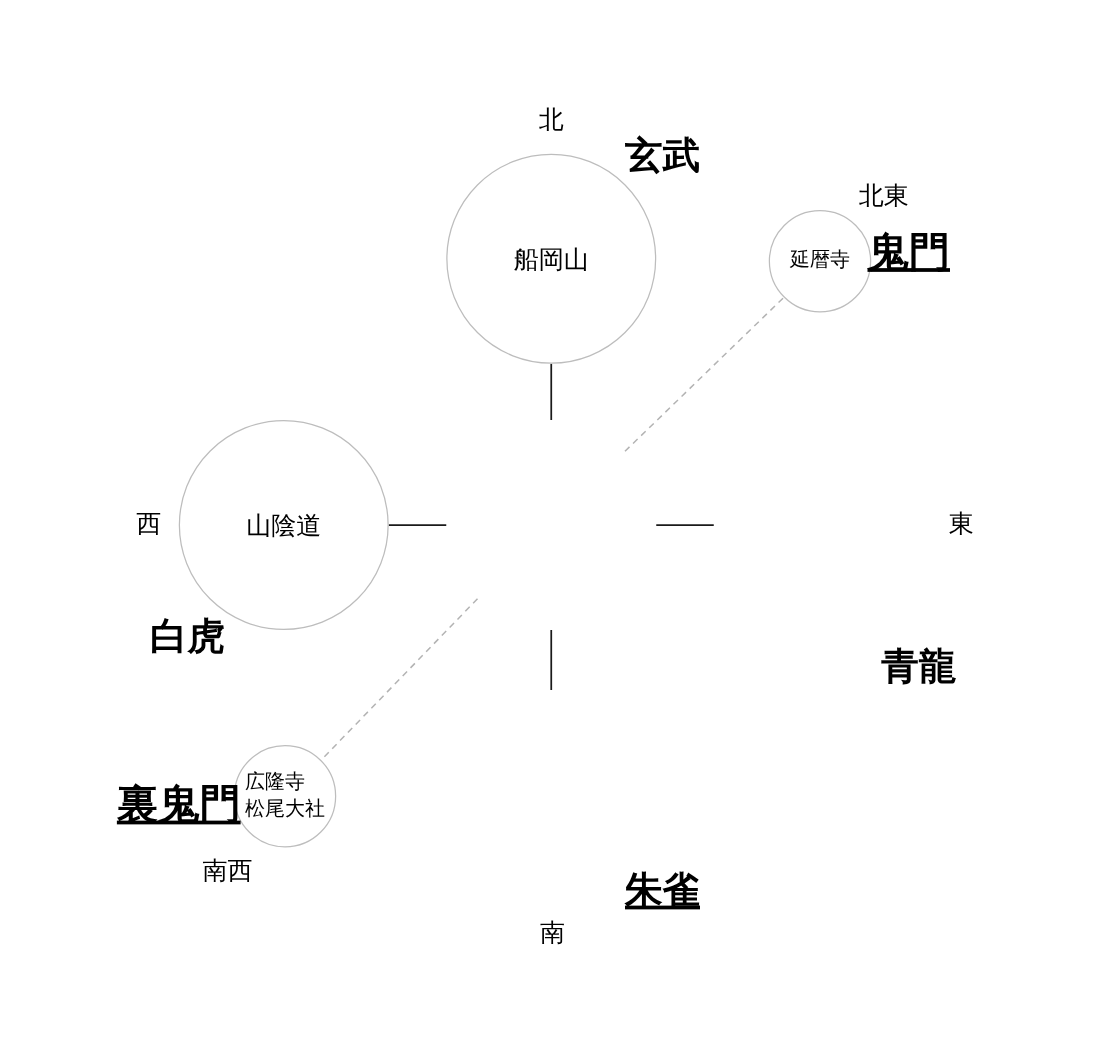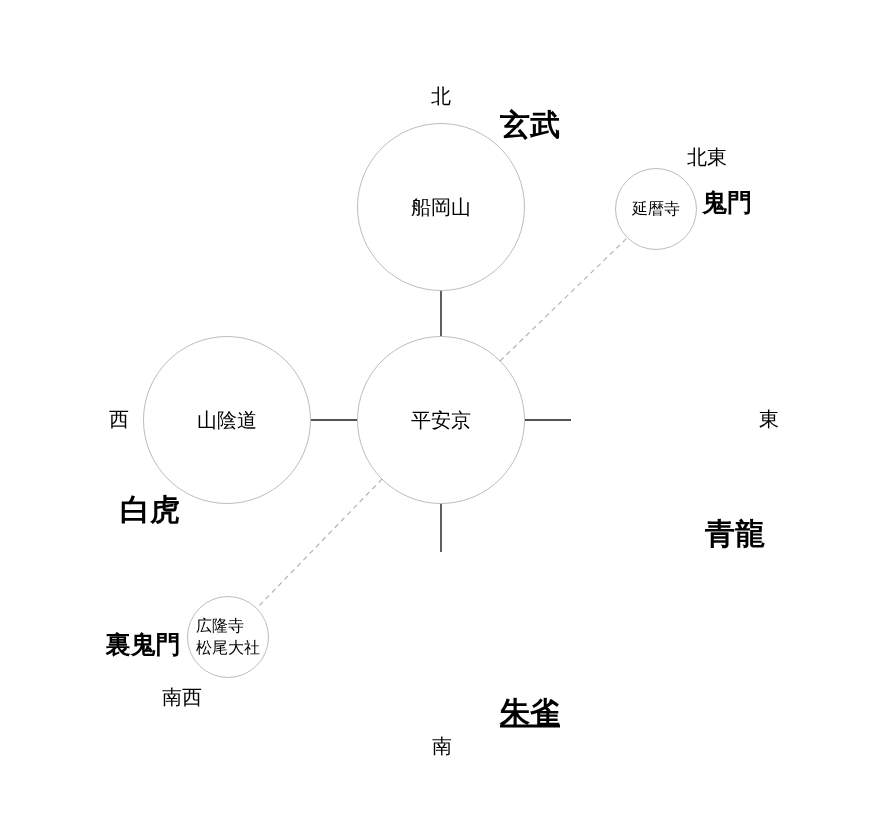--- a/index.html
+++ b/index.html
@@ -57,21 +57,22 @@
     white-space: nowrap;
   }
   .dir {
     font-size: 20px;
   }
   .guardian {
     font-weight: bold;
     font-size: 30px;
   }
   .guardian.small-g {
-    font-size: 25px;
+    font-size: 33px;
+    text-decoration: underline;
   }
   .lab-n  { left: 441px; top: 96px; }
   .lab-ne { left: 707px; top: 157px; }
   .lab-e  { left: 769px; top: 419px; }
   .lab-w  { left: 119px; top: 419px; }
   .lab-s  { left: 442px; top: 746px; }
   .lab-sw { left: 182px; top: 683px; margin-top: 14px; }
 
   .g-n  { left: 530px; top: 125px; }
   .g-ne { left: 727px; top: 202px; }
@@ -89,23 +90,20 @@
 
     <line x1="441" y1="291" x2="441" y2="336" stroke="#1a1a1a" stroke-width="1.4"></line>
     <line x1="441" y1="504" x2="441" y2="552" stroke="#1a1a1a" stroke-width="1.4"></line>
     <line x1="311" y1="420" x2="357" y2="420" stroke="#1a1a1a" stroke-width="1.4"></line>
     <line x1="525" y1="420" x2="571" y2="420" stroke="#1a1a1a" stroke-width="1.4"></line>
 
     <line x1="500" y1="361" x2="627" y2="238" stroke="#b3b3b3" stroke-width="1.2" stroke-dasharray="5 4"></line>
     <line x1="382" y1="479" x2="257" y2="608" stroke="#b3b3b3" stroke-width="1.2" stroke-dasharray="5 4"></line>
   </svg>
 
-  <div class="node big pos-c">
-    <span>平安京</span>
-  </div>
   <div class="node big pos-n">
     <span>船岡山</span>
   </div>
   <div class="node big pos-w">
     <span>山陰道</span>
   </div>
   <div class="node small pos-ne">
     <span>延暦寺</span>
   </div>
   <div class="node small pos-sw">

